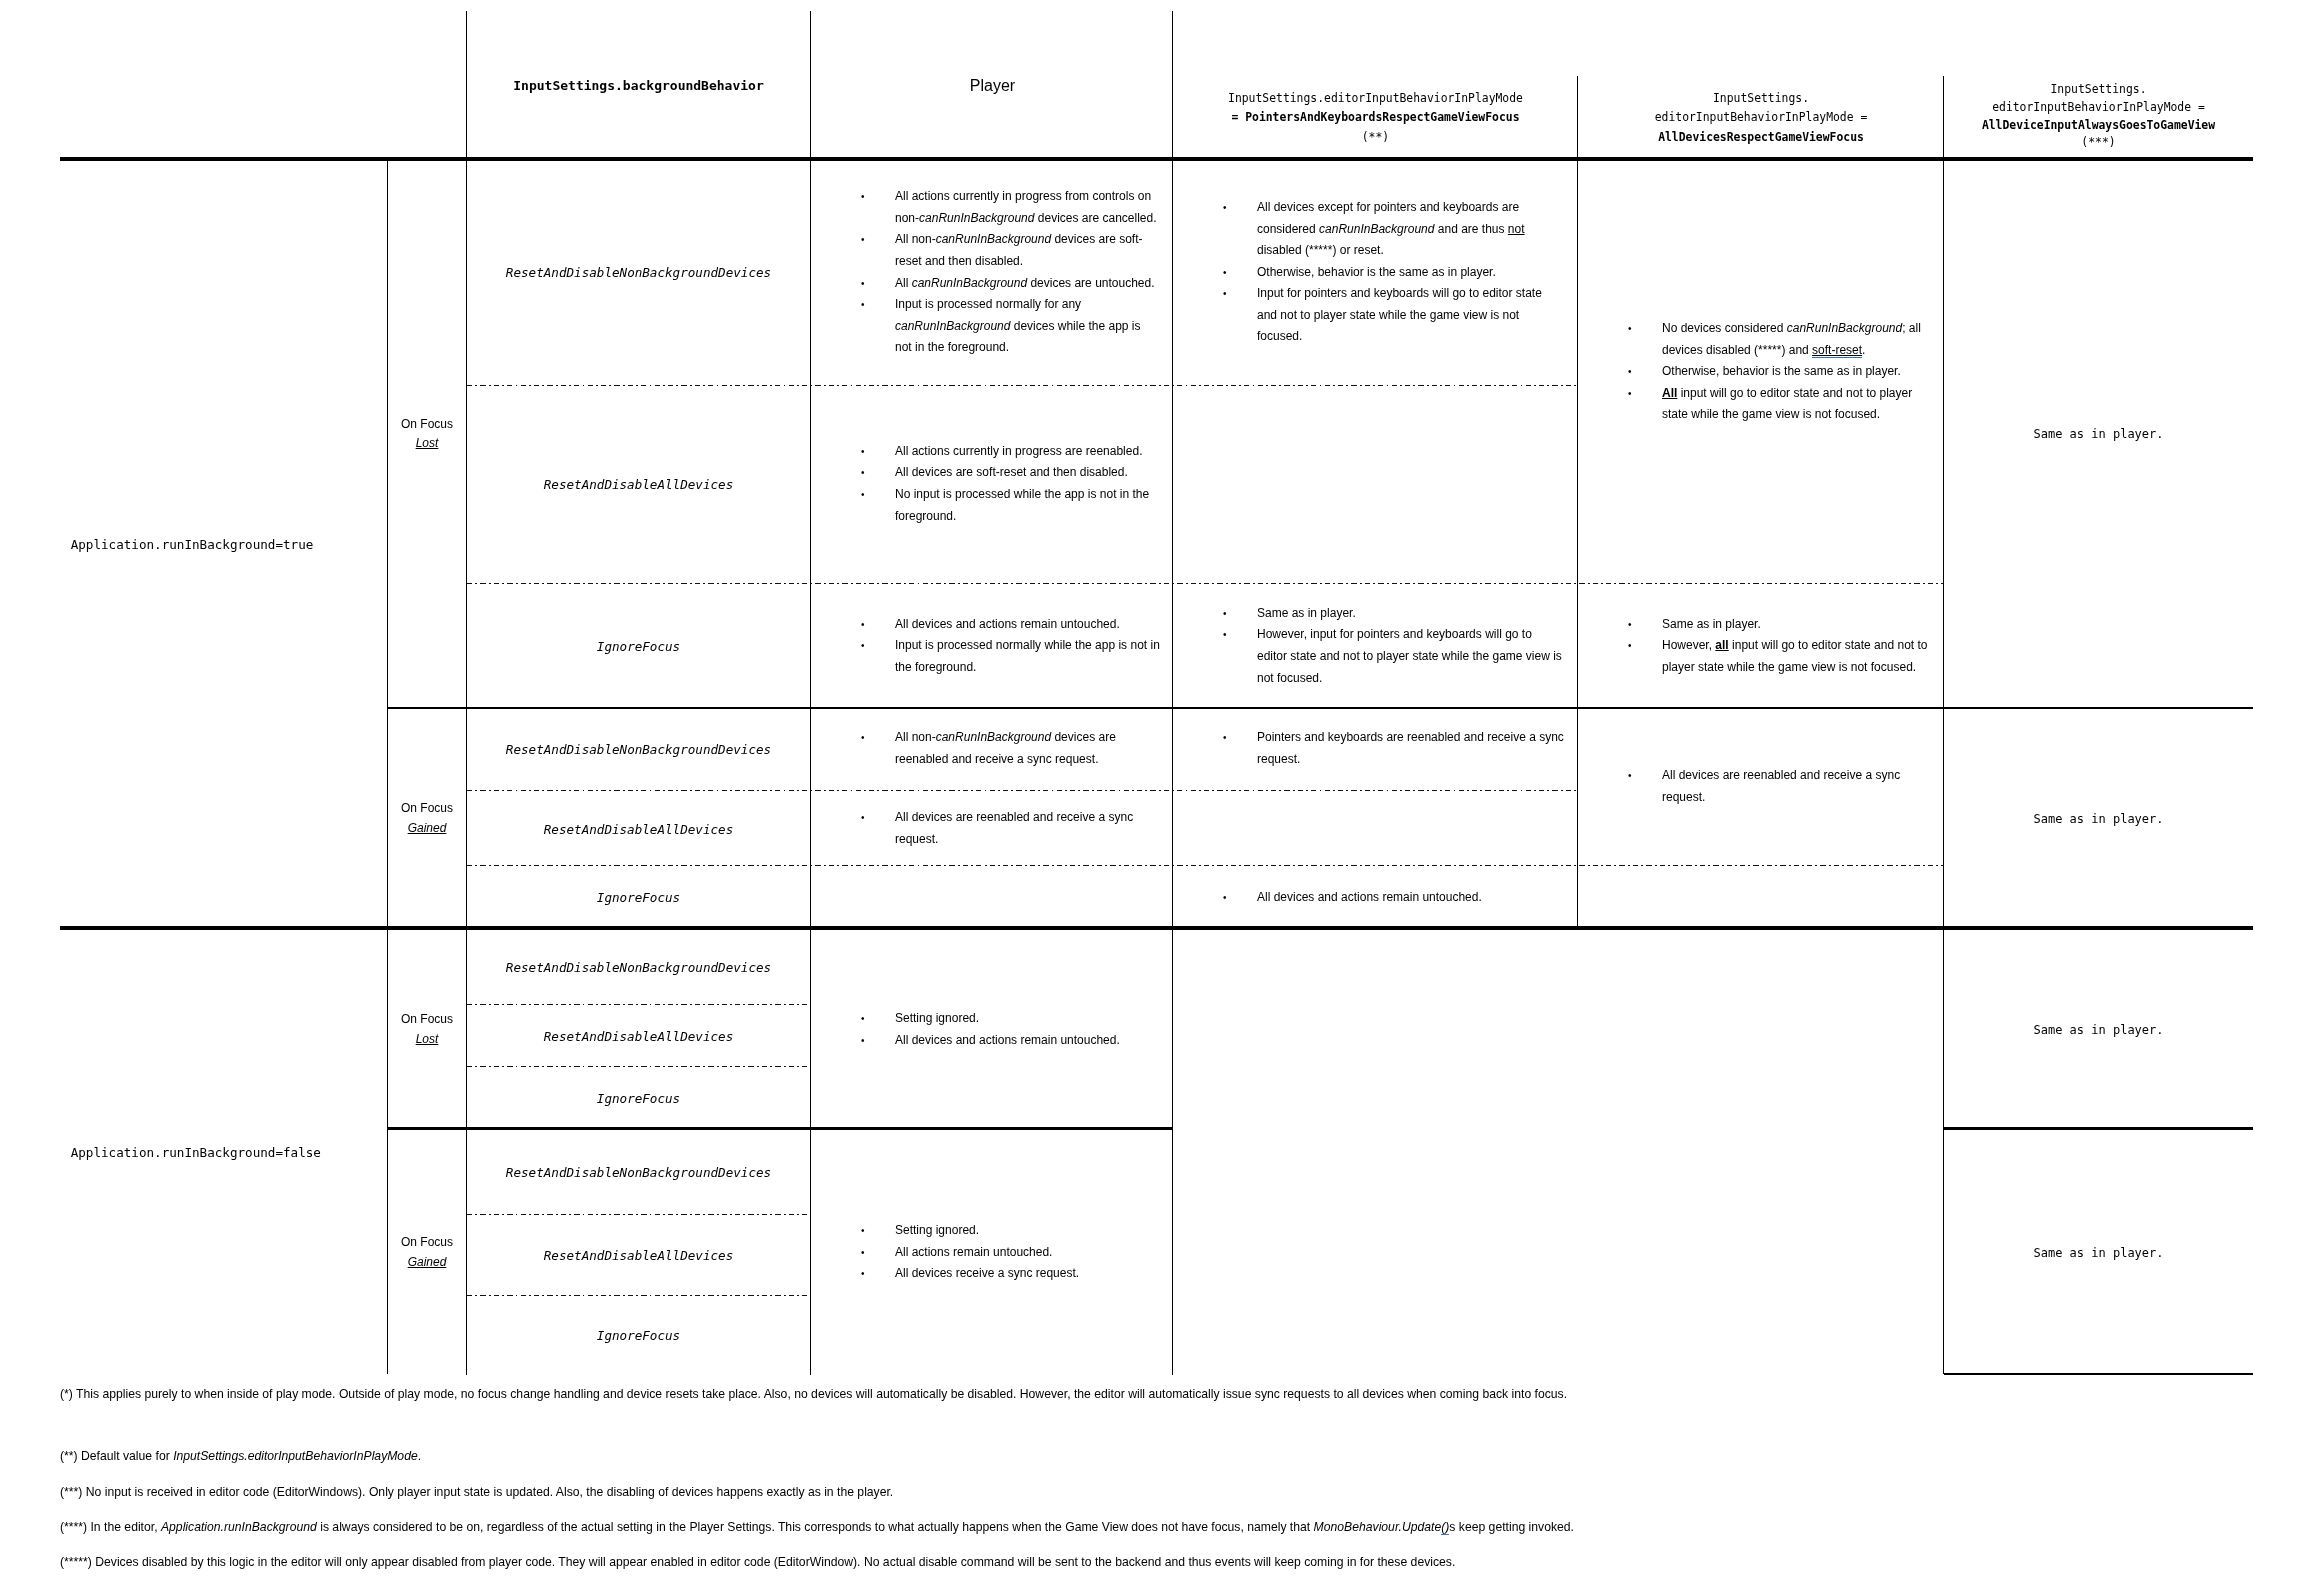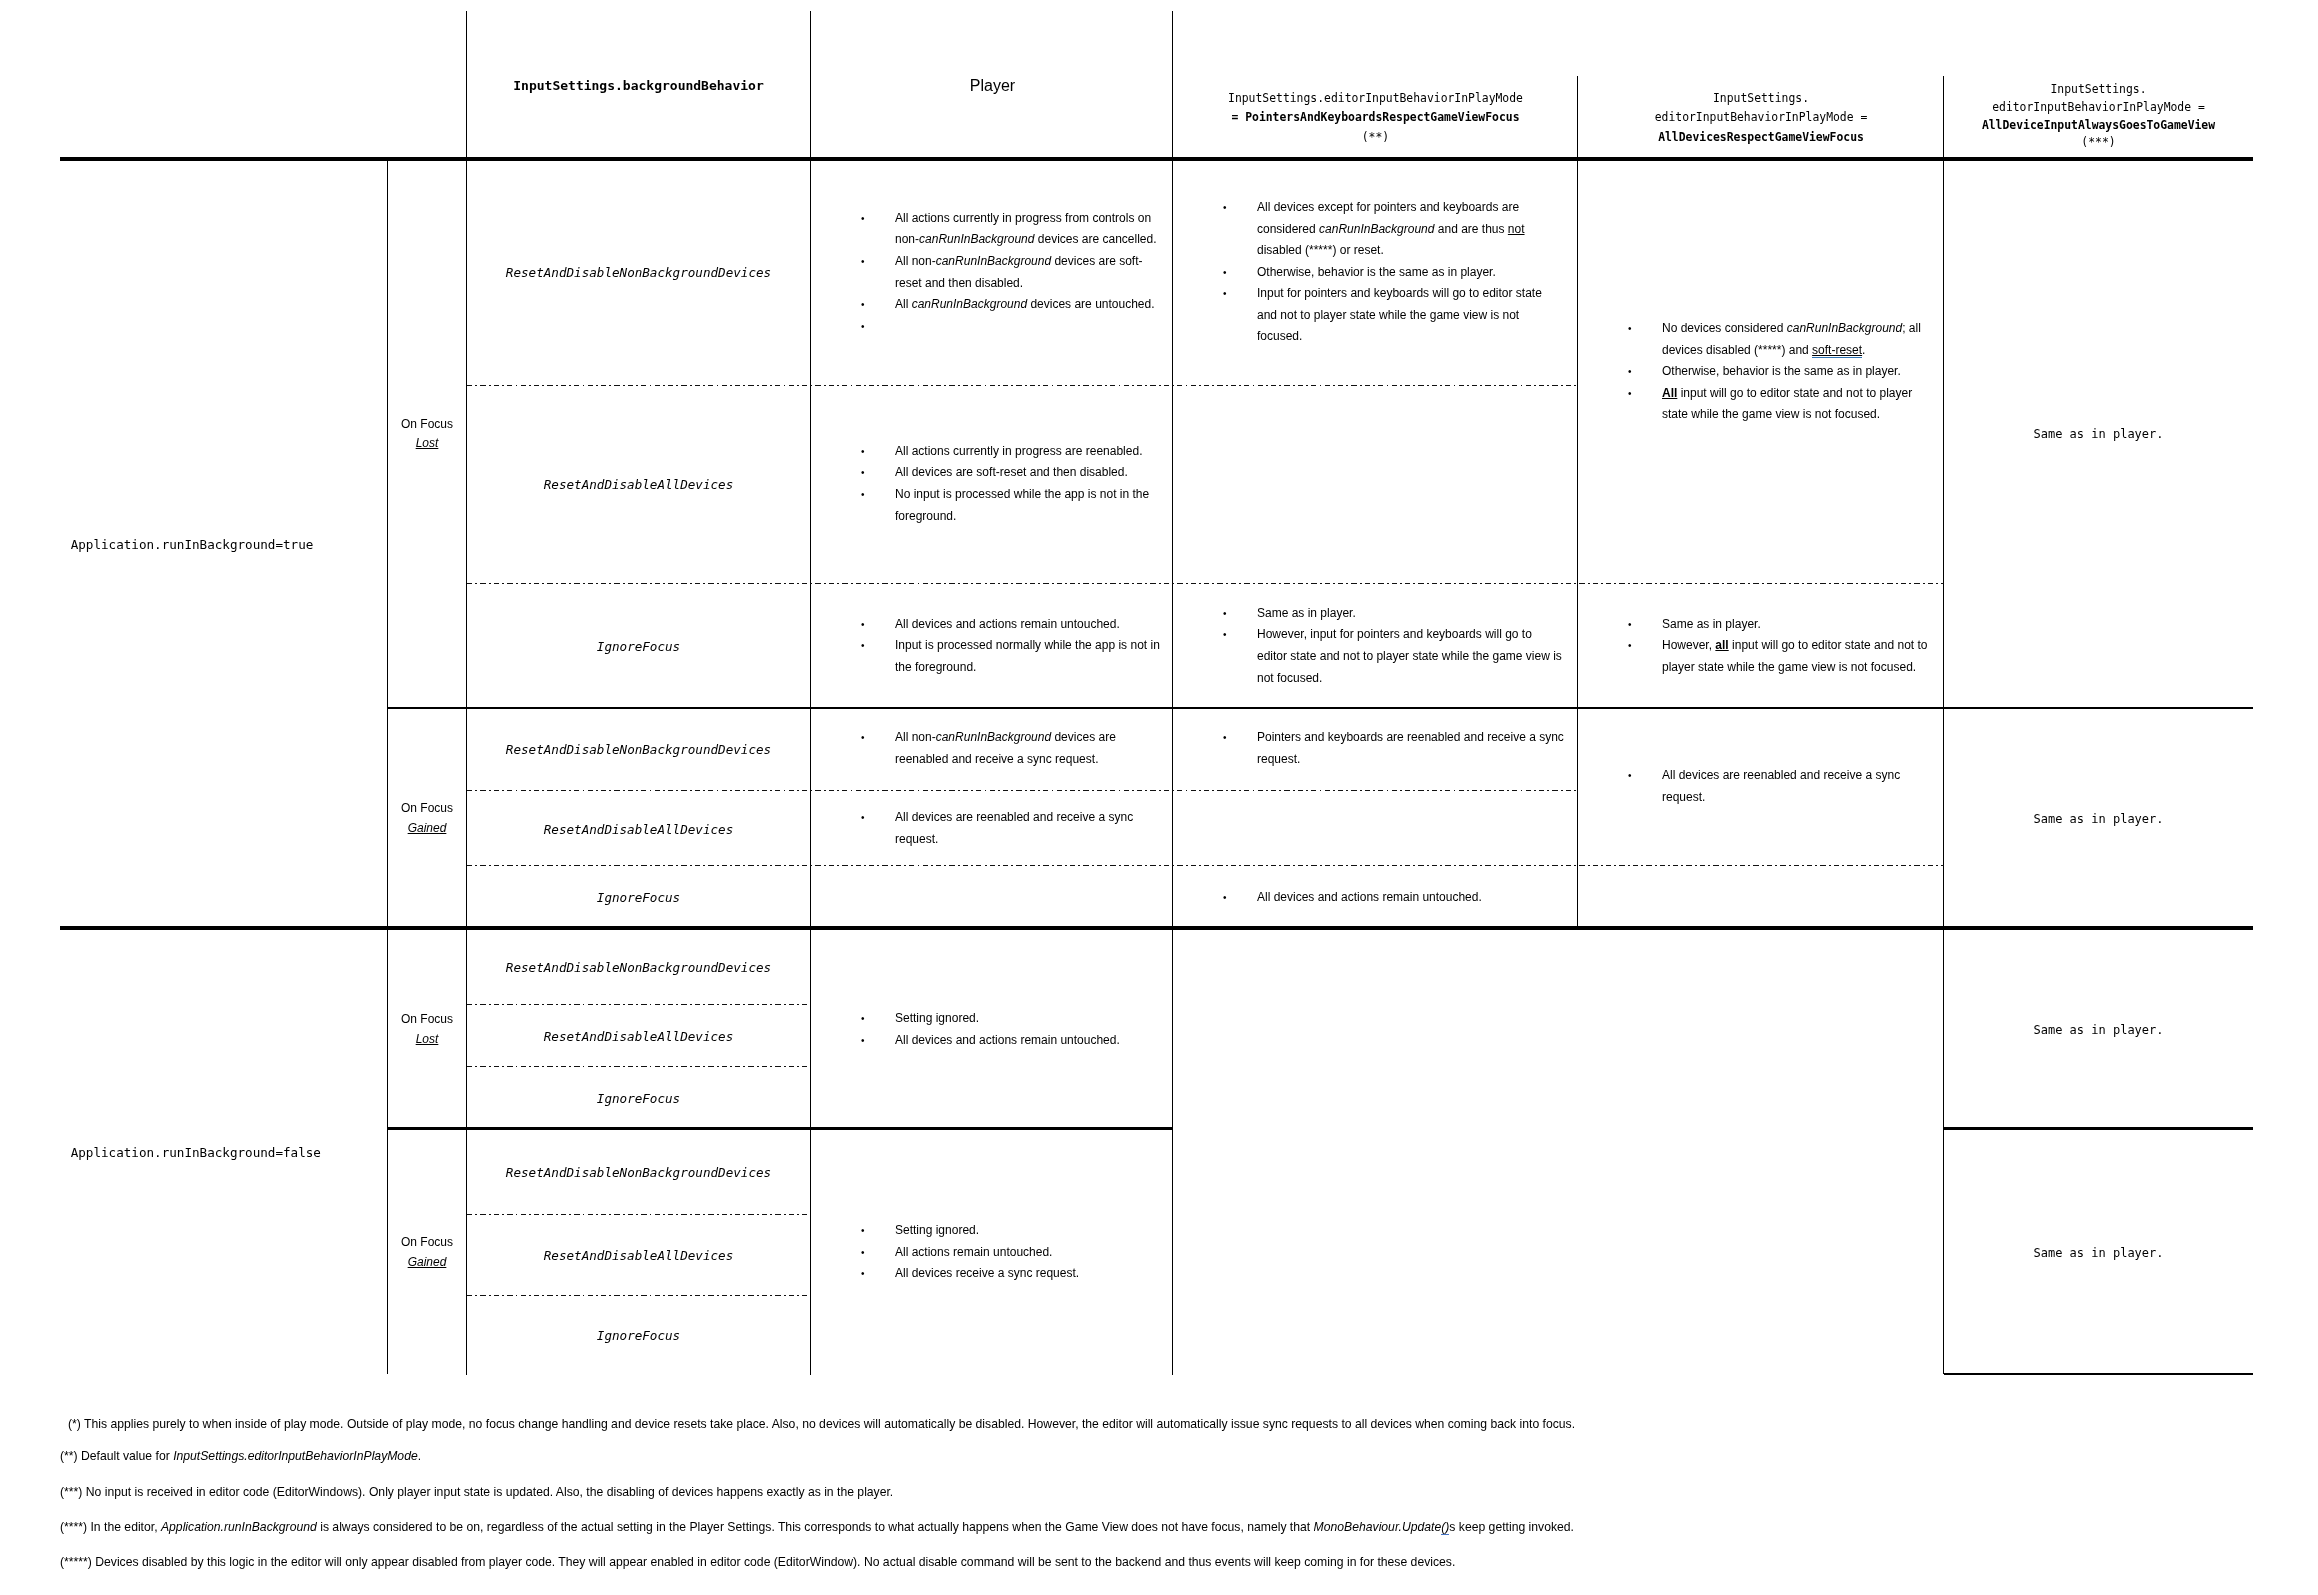--- a/index.html
+++ b/index.html
@@ -127,20 +127,21 @@
       <div class="li">
           <span class="b">•</span>
           <span class="t">All non-<i>canRunInBackground</i> devices are soft-reset and then disabled.</span>
         </div>
       <div class="li">
           <span class="b">•</span>
           <span class="t">All <i>canRunInBackground</i> devices are untouched.</span>
         </div>
       <div class="li">
           <span class="b">•</span>
+          <span class="t">Input is processed normally for any <i>canRunInBackground</i> devices while the app is not in the foreground.</span>
         </div>
     </div>
   </div>
 
   <div class="cell bullets" style="left:1173px;top:160px;width:405px;height:225px;">
     <div class="blist">
       <div class="li">
           <span class="b">•</span>
           <span class="t">All devices except for pointers and keyboards are considered <i>canRunInBackground</i> and are thus <u>not</u> disabled (*****) or reset.</span>
         </div>
@@ -302,20 +303,20 @@
         </div>
     </div>
   </div>
 
 
   <div class="cell m same" style="left:1944px;top:160px;width:309px;height:548px;">Same as in player.</div>
   <div class="cell m same" style="left:1944px;top:708px;width:309px;height:221px;">Same as in player.</div>
   <div class="cell m same" style="left:1944px;top:929px;width:309px;height:201px;">Same as in player.</div>
   <div class="cell m same" style="left:1944px;top:1130px;width:309px;height:245px;">Same as in player.</div>
 
-  <div class="fn" style="top:1417px;margin-left:8px;">(*) This applies purely to when inside of play mode. Outside of play mode, no focus change handling and device resets take place. Also, no devices will automatically be disabled. However, the editor will automatically issue sync requests to all devices when coming back into focus.</div>
+  <div class="fn" style="top:1387px;">(*) This applies purely to when inside of play mode. Outside of play mode, no focus change handling and device resets take place. Also, no devices will automatically be disabled. However, the editor will automatically issue sync requests to all devices when coming back into focus.</div>
   <div class="fn" style="top:1449px;">(**) Default value for <i>InputSettings.editorInputBehaviorInPlayMode</i>.</div>
   <div class="fn" style="top:1485px;">(***) No input is received in editor code (EditorWindows). Only player input state is updated. Also, the disabling of devices happens exactly as in the player.</div>
   <div class="fn" style="top:1520px;text-align:center;">(****) In the editor, <i>Application.runInBackground</i> is always considered to be on, regardless of the actual setting in the Player Settings. This corresponds to what actually happens when the Game View does not have focus, namely that <i>MonoBehaviour.Update<span class="sq">()</span></i>s keep getting invoked.</div>
   <div class="fn" style="top:1555px;">(*****) Devices disabled by this logic in the editor will only appear disabled from player code. They will appear enabled in editor code (EditorWindow). No actual disable command will be sent to the backend and thus events will keep coming in for these devices.</div>
 
 </div>
 
 
 </body></html>

